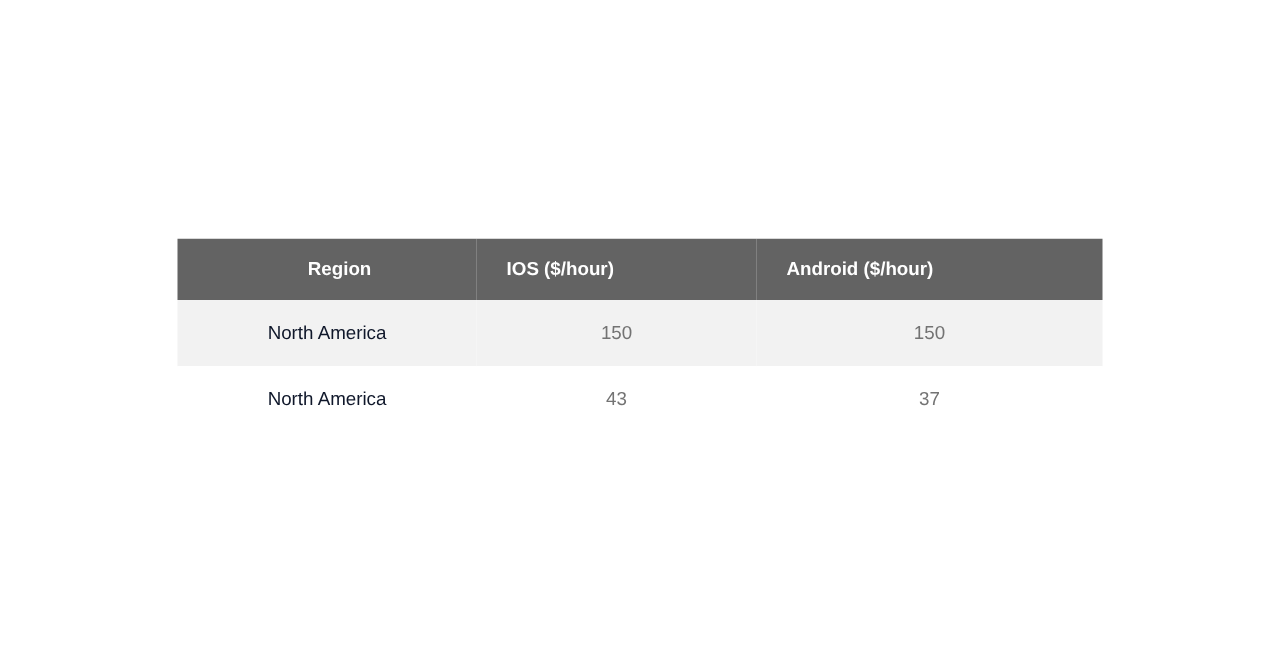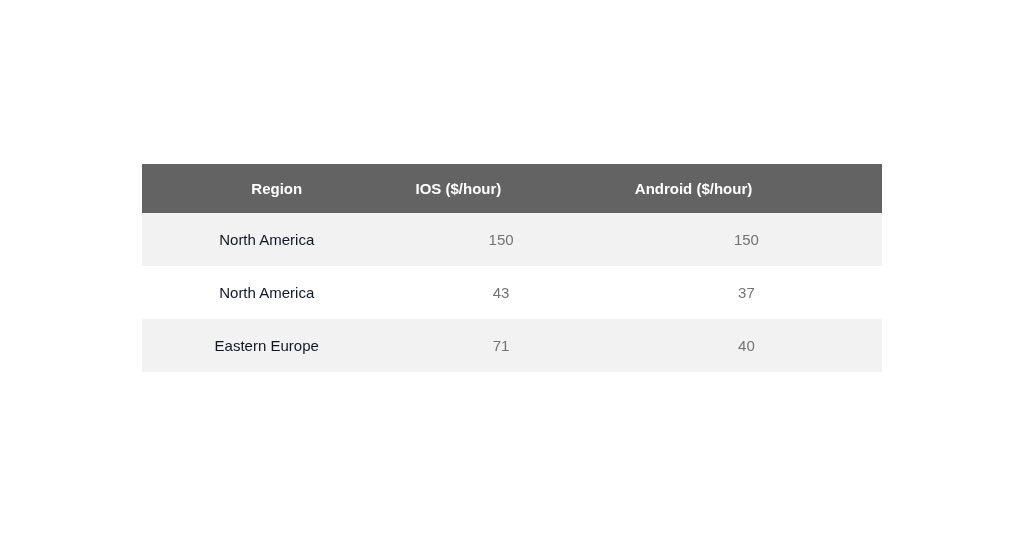--- a/index.html
+++ b/index.html
@@ -81,20 +81,15 @@
     <tr>
           <td>North America</td>
           <td>150</td>
           <td>150</td>
         </tr>
         <tr>
           <td>North America</td>
           <td>43</td>
           <td>37</td>
         </tr>
-        <tr>
-          <td>Eastern Europe</td>
-          <td>71</td>
-          <td>40</td>
-        </tr>
       </tbody>
   </table>
 </div>
 
 </body></html>

